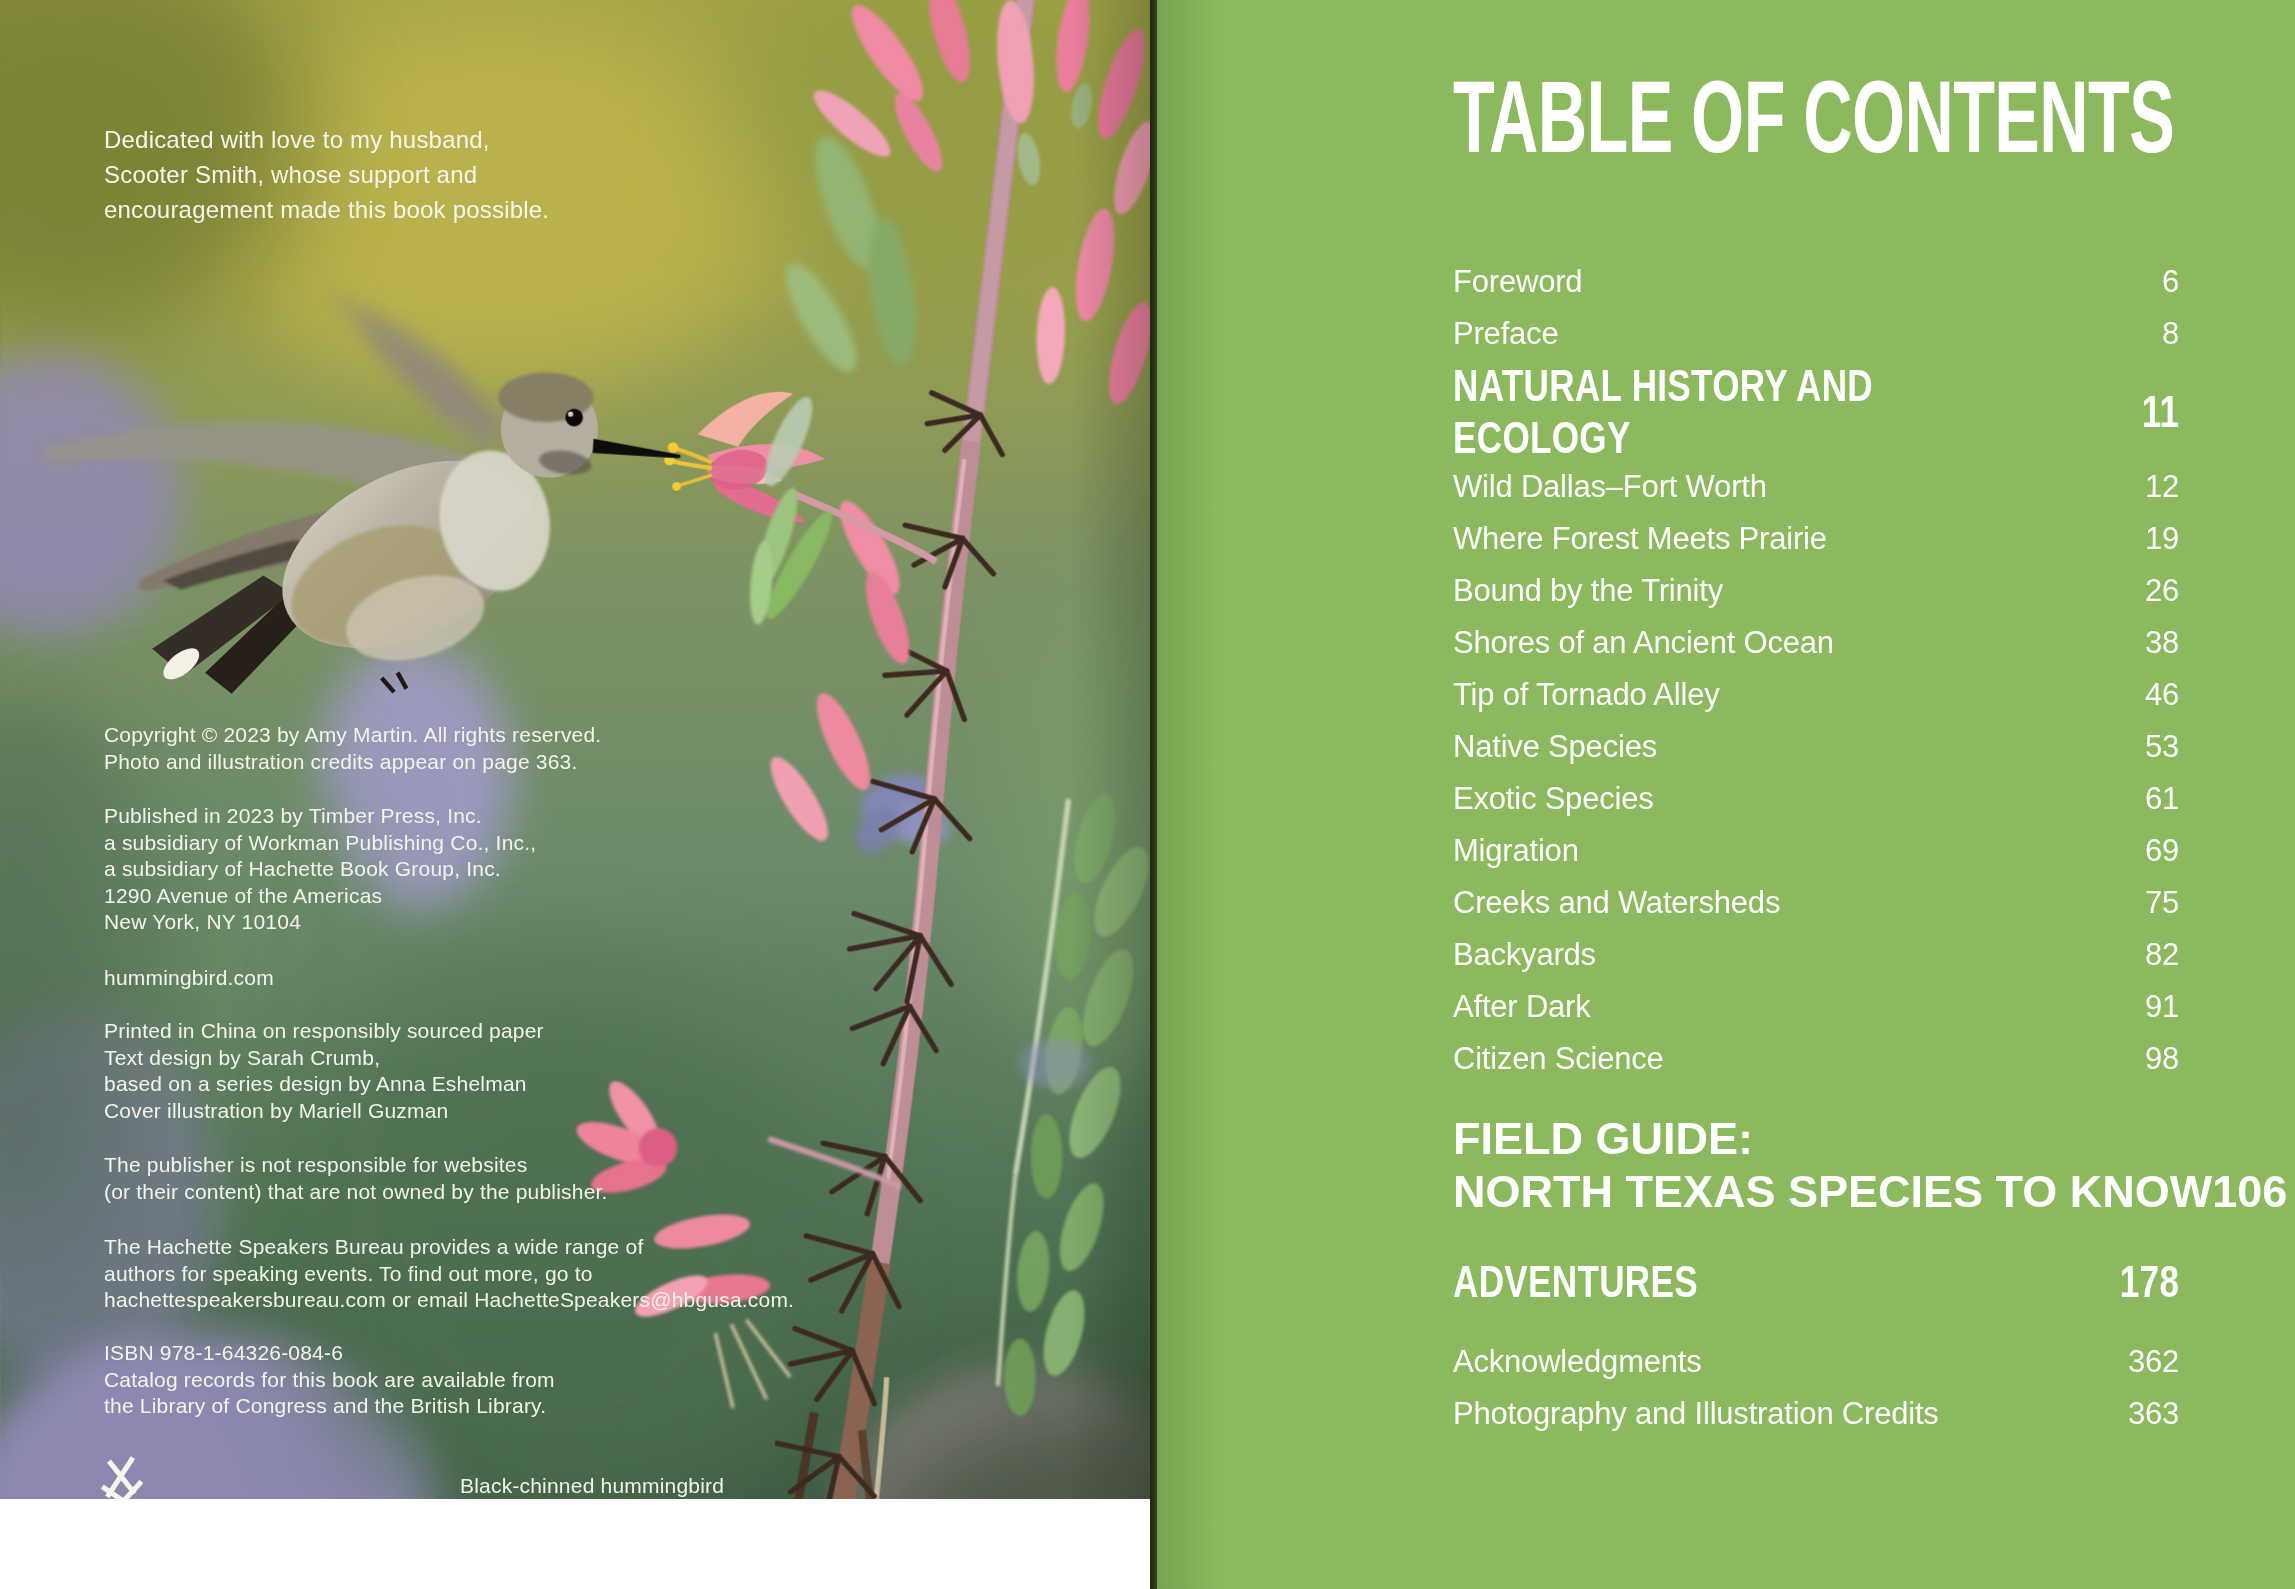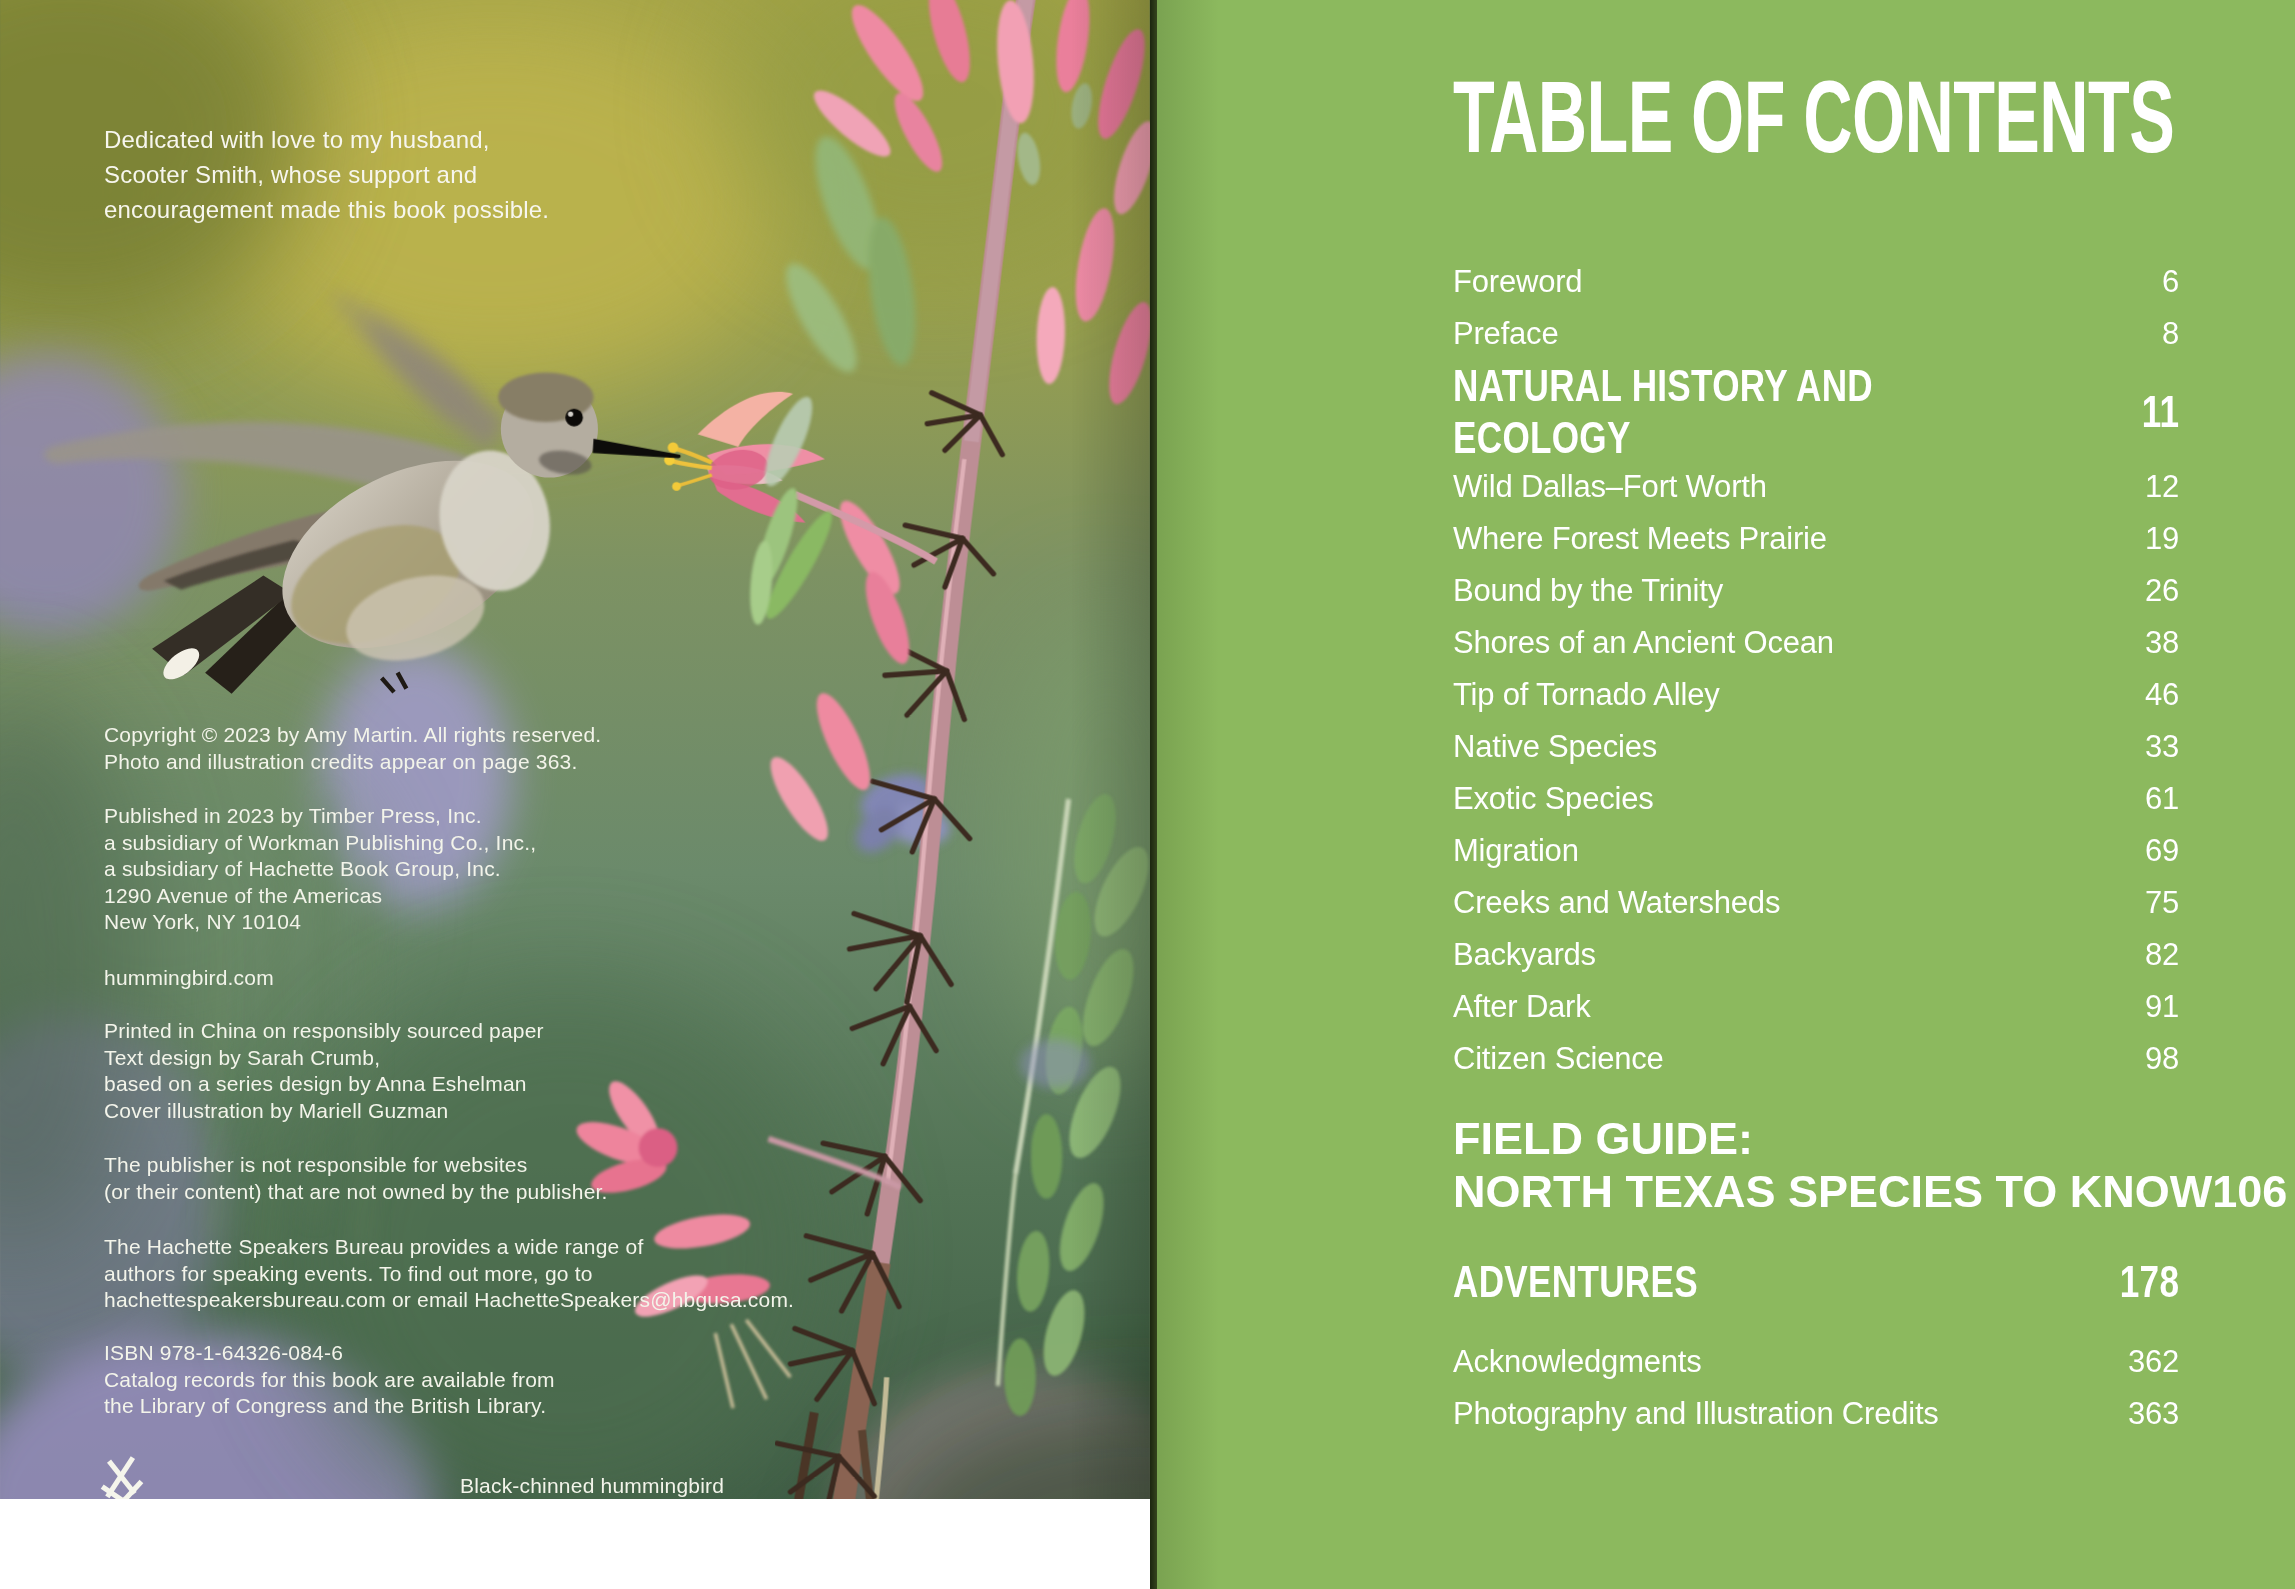--- a/index.html
+++ b/index.html
@@ -405,21 +405,21 @@
       <div class="toc-row">
         <span class="lbl">Shores of an Ancient Ocean</span>
         <span class="num">38</span>
       </div>
       <div class="toc-row">
         <span class="lbl">Tip of Tornado Alley</span>
         <span class="num">46</span>
       </div>
       <div class="toc-row">
         <span class="lbl">Native Species</span>
-        <span class="num">33</span>
+        <span class="num">53</span>
       </div>
       <div class="toc-row">
         <span class="lbl">Exotic Species</span>
         <span class="num">61</span>
       </div>
       <div class="toc-row">
         <span class="lbl">Migration</span>
         <span class="num">69</span>
       </div>
       <div class="toc-row">

